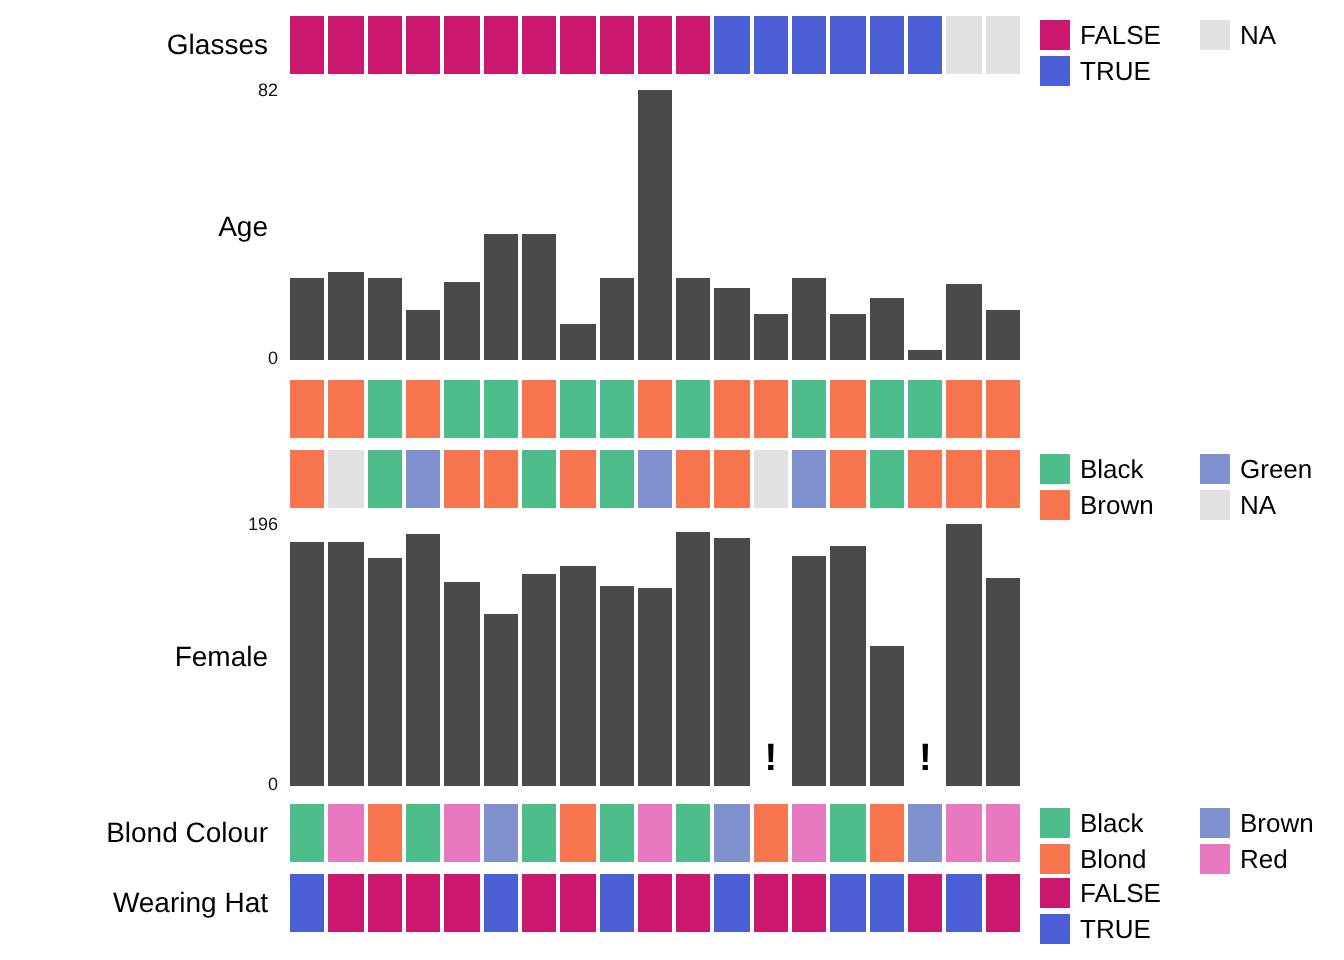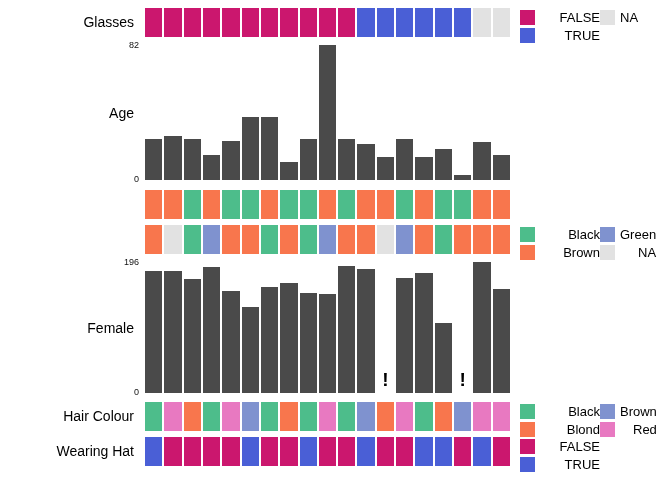--- a/index.html
+++ b/index.html
@@ -75,21 +75,21 @@
     left: 520px;
     top: 0;
     display: grid;
     grid-auto-flow: column;
     grid-template-rows: repeat(2, 18px);
     grid-template-columns: 80px auto;
     align-items: center;
     font-size: 13px;
     color: #000;
   }
-  .litem { display: flex; align-items: center; gap: 5px; white-space: nowrap; justify-content: space-between; }
+  .litem { display: flex; align-items: center; gap: 5px; white-space: nowrap; }
   .swatch { width: 15px; height: 15px; display: inline-block; flex: 0 0 15px; }
 </style>
 </head>
 <body>
 
 <div class="fig">
 
   <div class="row cat-row" style="top:8px">
     <div class="rlabel">Glasses</div>
     <div class="strip">
@@ -319,21 +319,21 @@
         <div class="slot">
           <div class="bar" style="background: rgb(74, 74, 74); height: 100%;"></div>
         </div>
         <div class="slot">
           <div class="bar" style="background: rgb(74, 74, 74); height: 79.0816%;"></div>
         </div>
       </div>
   </div>
 
   <div class="row cat-row" style="top:402px">
-    <div class="rlabel">Hair Colour</div>
+    <div class="rlabel">Blond Colour</div>
     <div class="strip">
         <div class="tile" style="background: rgb(77, 189, 139);"></div>
         <div class="tile" style="background: rgb(232, 121, 193);"></div>
         <div class="tile" style="background: rgb(248, 118, 77);"></div>
         <div class="tile" style="background: rgb(77, 189, 139);"></div>
         <div class="tile" style="background: rgb(232, 121, 193);"></div>
         <div class="tile" style="background: rgb(127, 146, 207);"></div>
         <div class="tile" style="background: rgb(77, 189, 139);"></div>
         <div class="tile" style="background: rgb(248, 118, 77);"></div>
         <div class="tile" style="background: rgb(77, 189, 139);"></div>

